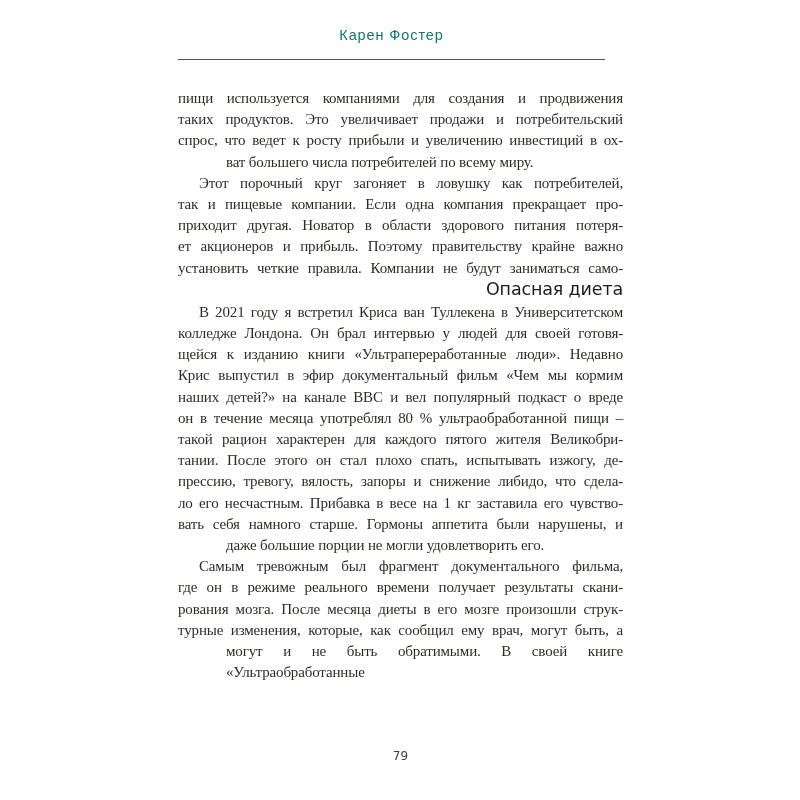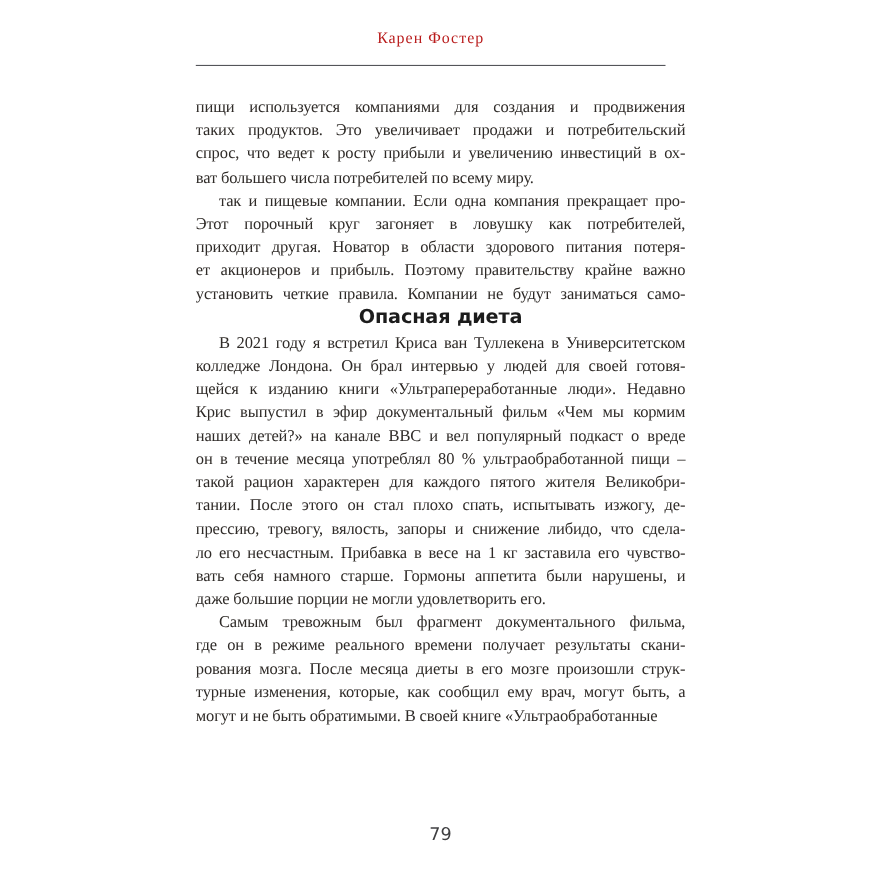--- a/index.html
+++ b/index.html
@@ -4,48 +4,48 @@
 <style>
   html,body { margin:0; padding:0; background:#ffffff; }
   .page {
     position:relative; width:800px; height:800px;
     background:#ffffff; overflow:hidden;
     font-family:"Liberation Serif", serif;
   }
   .running-header {
     position:absolute; left:178px; top:27px; width:427px;
     text-align:center;
-    font-family:Liberation Serif, serif;
+    font-family:Liberation Sans, sans-serif;
     font-size:14.5px; letter-spacing:0.9px;
-    color:#b91c1c;
+    color:#0f766e;
   }
   .header-rule {
     position:absolute; left:178px; top:59px; width:427px; height:0;
     border-top:1.6px solid #54555a;
   }
   .content {
     position:absolute; left:178px; top:88px; width:445px;
     font-family:"Liberation Serif", serif;
     font-size:15px; line-height:21.2px; letter-spacing:-0.15px;
     color:#2f2b28;
   }
   .tline { text-align:justify; text-align-last:justify; }
-  .tline.last { text-align-last:left; }
+  .tline.last { text-align-last:left;margin-left:48px; }
   .para.indent .tline:first-child { text-indent:21px; }
   .section-heading {
     font-family:"DejaVu Sans", sans-serif;
-    font-weight:bold; font-size:17.5px; line-height:20px;
-    text-align:center; color:#1c1c1c;
+    font-weight:normal; font-size:17.5px; line-height:20px;
+    text-align:right; color:#1c1c1c;
     margin:0 0 3px 0; padding:0;
   }
   .page-number {
     position:absolute; left:178px; top:749px; width:445px;
     text-align:center;
     font-family:"DejaVu Sans", sans-serif;
-    font-size:16px; color:#3f3f41;
+    font-size:12px; color:#3f3f41;
   }
 </style>
 </head>
 <body>
 
 <div class="page">
 
   <div class="running-header">Карен Фостер</div>
 
   <div class="header-rule"></div>
@@ -53,22 +53,22 @@
   <div class="content">
 
     <div>
         <div class="para">
           <div class="tline">пищи используется компаниями для создания и продвижения</div>
           <div class="tline">таких продуктов. Это увеличивает продажи и потребительский</div>
           <div class="tline">спрос, что ведет к росту прибыли и увеличению инвестиций в ох-</div>
           <div class="tline last">ват большего числа потребителей по всему миру.</div>
         </div>
         <div class="para indent">
+          <div class="tline">Этот порочный круг загоняет в ловушку как потребителей,</div>
           <div class="tline">так и пищевые компании. Если одна компания прекращает про-</div>
-          <div class="tline">Этот порочный круг загоняет в ловушку как потребителей,</div>
           <div class="tline">приходит другая. Новатор в области здорового питания потеря-</div>
           <div class="tline">ет акционеров и прибыль. Поэтому правительству крайне важно</div>
           <div class="tline">установить четкие правила. Компании не будут заниматься само-</div>
         </div>
       </div>
 
     <h2 class="section-heading">Опасная диета</h2>
 
     <div>
         <div class="para indent">

